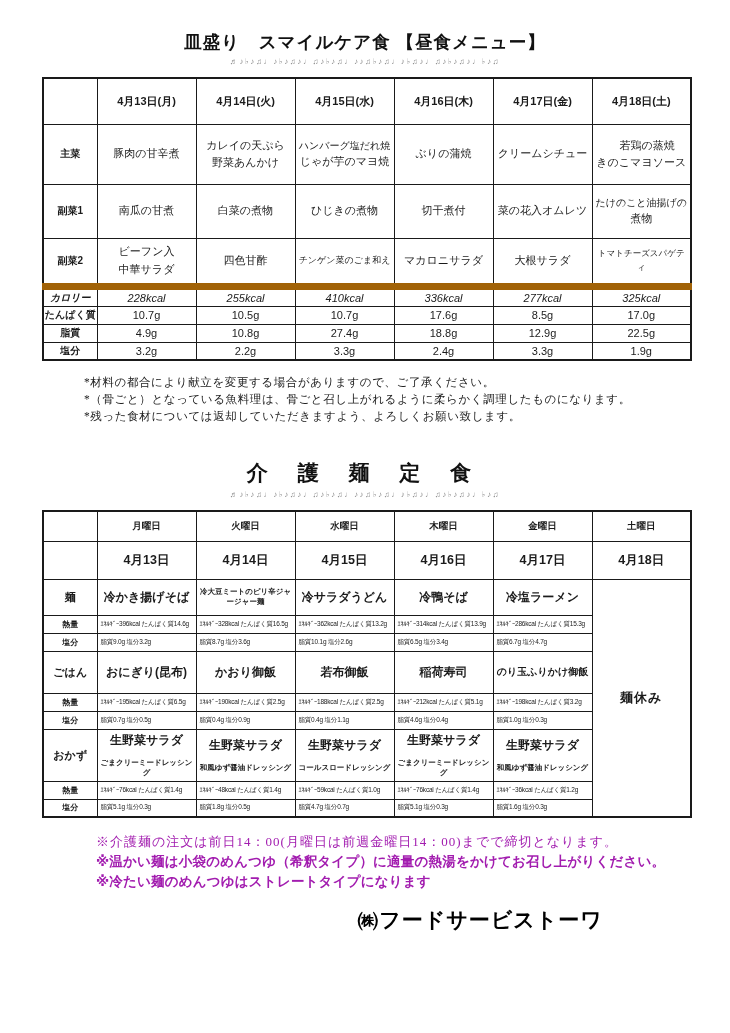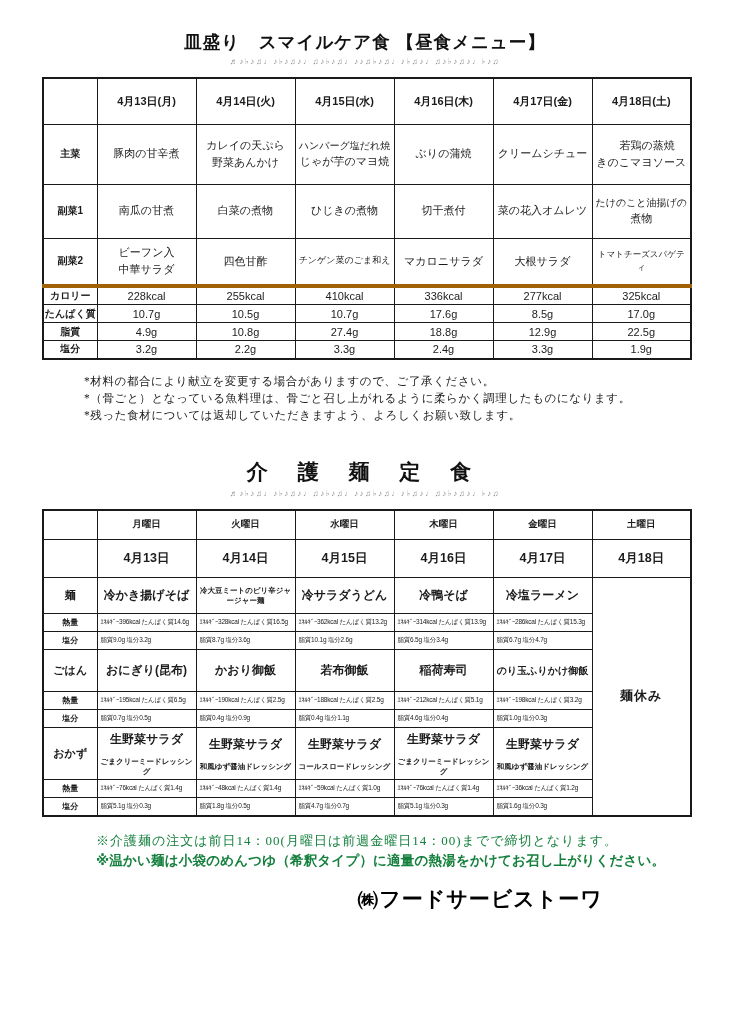--- a/index.html
+++ b/index.html
@@ -26,39 +26,39 @@
   }
   td{
     border:1px solid #1a1a1a;text-align:center;vertical-align:middle;
     padding:1px 2px;overflow:hidden;white-space:pre-line;
   }
   
   .l-head{font-size:11px;font-weight:600;}
   .l-label{font-size:10px;font-weight:600;padding:1px 0;}
   .l-dish{font-size:11px;line-height:1.55;}
   .l-nutval{font-size:11px;}
-  tr.nut-sep td{border-top:4px solid #a16207;}
+  tr.nut-sep td{border-top:7px solid #a16207;font-style:italic;}
   
   .top-notes{
     margin:13px 0 0 84px;
     font-family:"Liberation Serif","DejaVu Serif",serif;
     font-size:11.5px;line-height:17px;letter-spacing:0.6px;color:#222;
   }
   
   .n-day{font-size:9.5px;font-weight:600;}
   .n-date{font-size:12.5px;font-weight:bold;}
   .n-seclabel{font-size:11px;font-weight:bold;}
   .n-nutlabel{font-size:8px;font-weight:bold;}
   .n-item{font-weight:bold;}
   .n-item div + div{margin-top:9px;}
   .n-nutval{font-size:6.5px;text-align:left;padding-left:3px;letter-spacing:-0.2px;white-space:nowrap;}
   .n-rest{font-size:13px;font-weight:bold;letter-spacing:1px;}
   tr.dashed td{border-top:1px dashed #444;}
   
-  .bottom-notes{margin:13px 0 14px 96px;color:#15803d;}
+  .bottom-notes{margin:13px 0 14px 96px;color:#a21caf;}
   .b-note{font-family:"Liberation Serif","DejaVu Serif",serif;font-size:13px;line-height:21px;letter-spacing:1px;}
   .b-note-strong{font-family:"Liberation Sans","DejaVu Sans",sans-serif;font-weight:bold;font-size:13.5px;line-height:20px;letter-spacing:0.2px;}
   .company{
     margin-top:4px;text-align:center;padding-left:230px;
     font-size:21px;font-weight:bold;letter-spacing:1px;color:#000;
   }
 </style>
 </head>
 <body>
 
@@ -261,14 +261,15 @@
         <td class="n-nutval">脂質4.7g 塩分0.7g</td>
         <td class="n-nutval">脂質5.1g 塩分0.3g</td>
         <td class="n-nutval">脂質1.6g 塩分0.3g</td>
       </tr>
     </tbody>
 </table>
 
 <div class="bottom-notes">
     <div class="b-note">※介護麺の注文は前日14：00(月曜日は前週金曜日14：00)までで締切となります。</div>
     <div class="b-note-strong">※温かい麺は小袋のめんつゆ（希釈タイプ）に適量の熱湯をかけてお召し上がりください。</div>
+    <div class="b-note-strong">※冷たい麺のめんつゆはストレートタイプになります</div>
   </div>
 <div class="company">㈱フードサービストーワ</div>
 
 </body></html>

